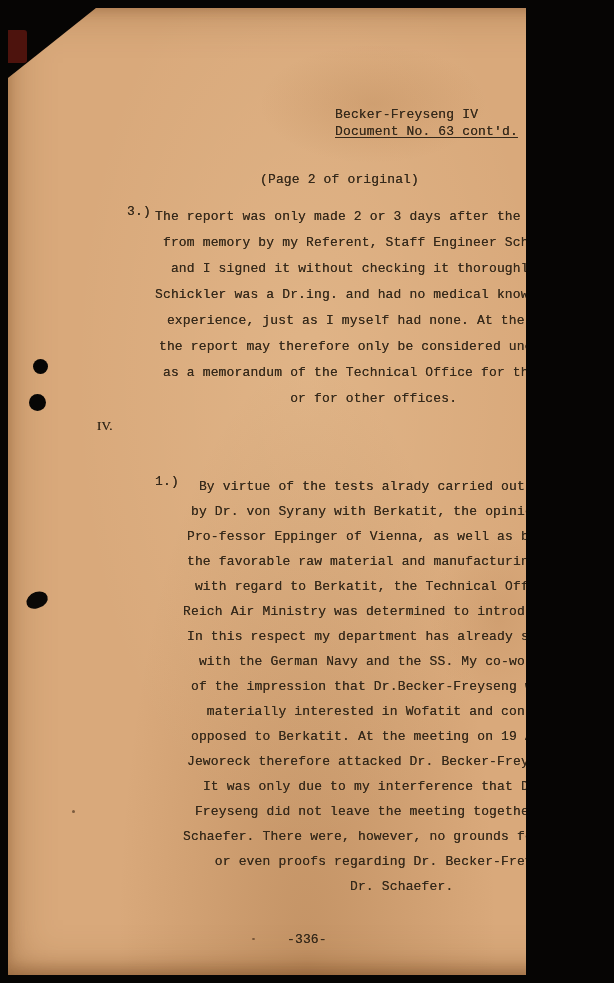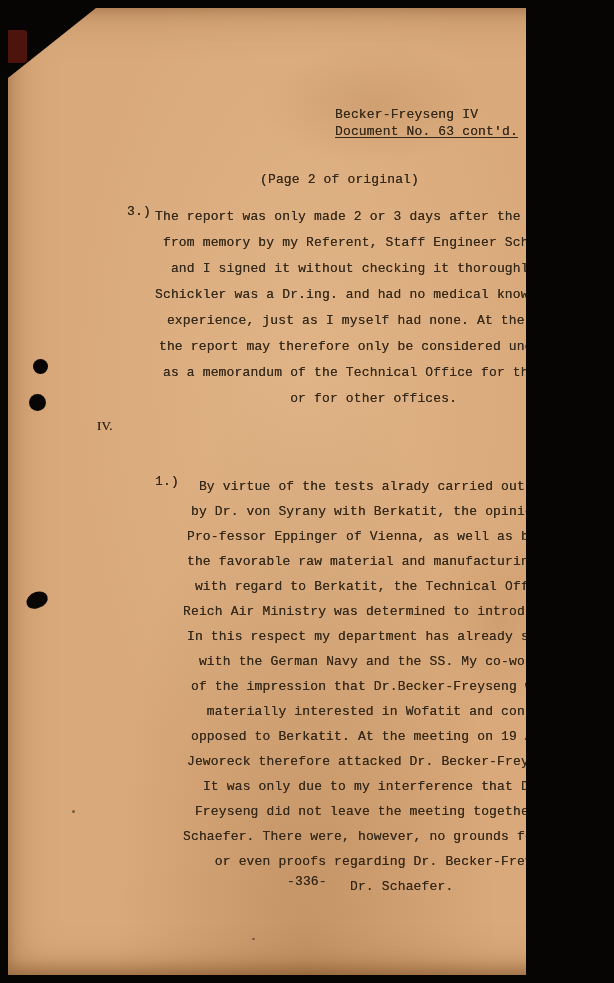--- a/index.html
+++ b/index.html
@@ -40,21 +40,21 @@
   .lines{white-space:pre;text-align:center;}
   .header-block{left:327px;top:98px;line-height:17px;}
   .underlined{text-decoration:underline;text-underline-offset:2px;}
   .subtitle{left:224px;top:164px;margin-left:28px;}
   .p3-label{left:119px;top:196px;}
   .p3-lines{left:147px;top:196px;line-height:26px;}
   .p4-label{left:89px;top:410px;font-family:Liberation Serif, serif;}
   .p4-lines{left:119px;top:410px;line-height:26px;}
   .p1-label{left:147px;top:466px;}
   .p1-lines{left:175px;top:466px;line-height:25px;}
-  .page-number{left:279px;top:866px;}
+  .page-number{left:279px;top:924px;}
 </style>
 </head>
 <body>
 
 <div class="scan">
 
   <div class="paper">
 
     <div class="stain stain1"></div>
     <div class="stain stain2"></div>

